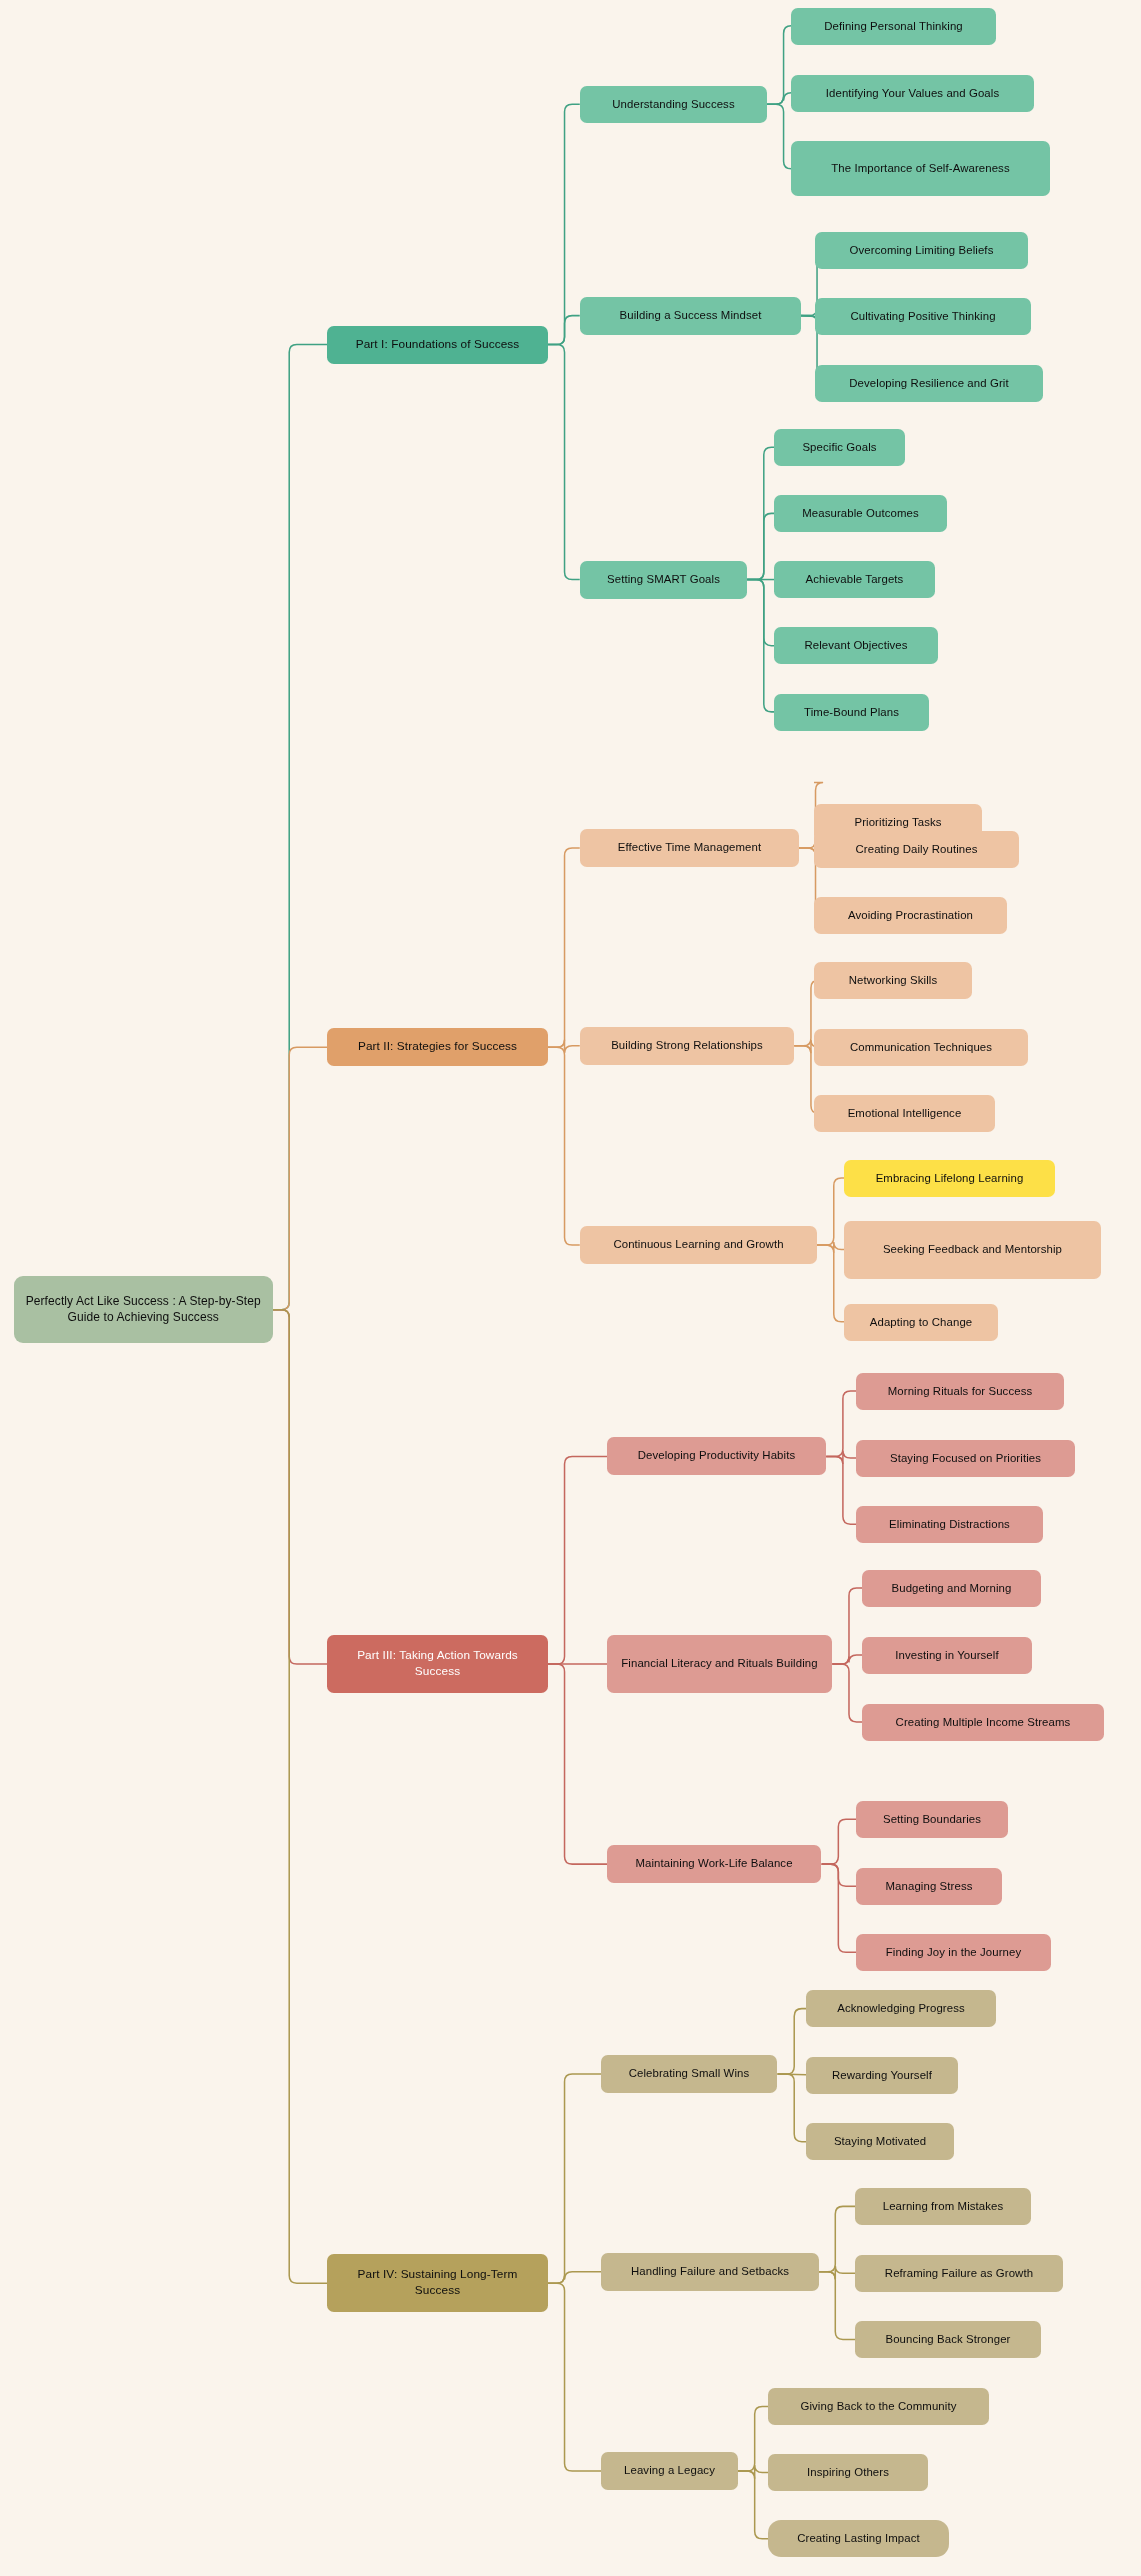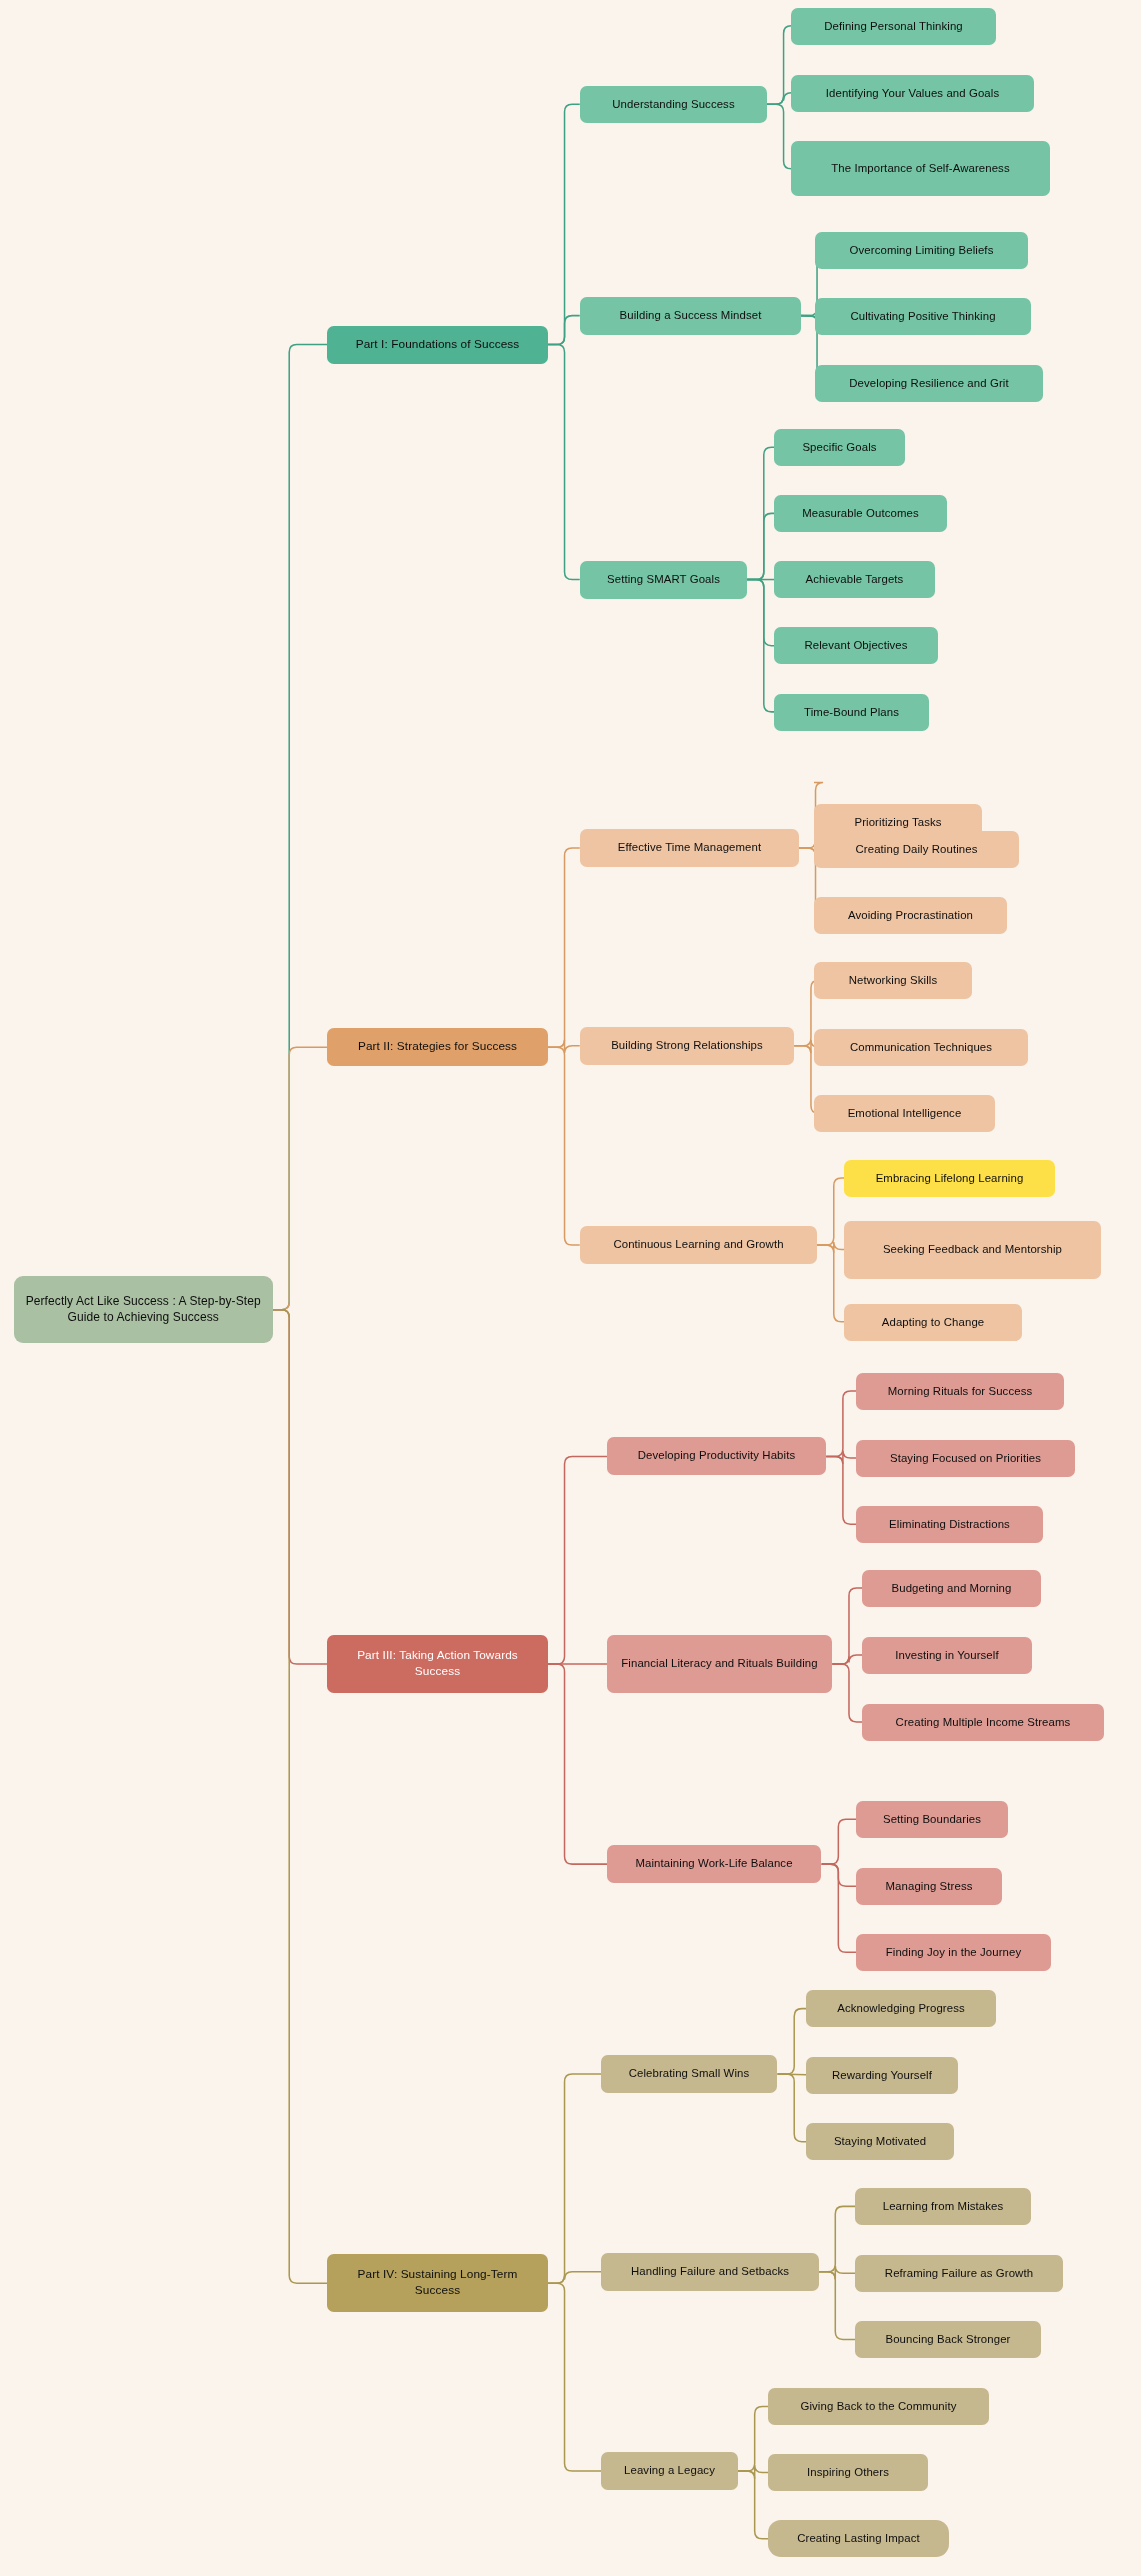--- a/index.html
+++ b/index.html
@@ -126,21 +126,21 @@
       <div class="node lvl3" style="left: 814px; top: 764px; width: 168px; height: 37px; background: rgb(238, 196, 163); margin-top: 40px;">Prioritizing Tasks</div>
       <div class="node lvl3" style="left: 814px; top: 831px; width: 205px; height: 37px; background: rgb(238, 196, 163);">Creating Daily Routines</div>
       <div class="node lvl3" style="left: 814px; top: 897px; width: 193px; height: 37px; background: rgb(238, 196, 163);">Avoiding Procrastination</div>
       <div class="node lvl2" style="left: 580px; top: 1027px; width: 214px; height: 38px; background: rgb(238, 196, 163);">Building Strong Relationships</div>
       <div class="node lvl3" style="left: 814px; top: 962px; width: 158px; height: 37px; background: rgb(238, 196, 163);">Networking Skills</div>
       <div class="node lvl3" style="left: 814px; top: 1029px; width: 214px; height: 37px; background: rgb(238, 196, 163);">Communication Techniques</div>
       <div class="node lvl3" style="left: 814px; top: 1095px; width: 181px; height: 37px; background: rgb(238, 196, 163);">Emotional Intelligence</div>
       <div class="node lvl2" style="left: 580px; top: 1226px; width: 237px; height: 38px; background: rgb(238, 196, 163);">Continuous Learning and Growth</div>
       <div class="node lvl3" style="left: 844px; top: 1160px; width: 211px; height: 37px; background: #fde047;">Embracing Lifelong Learning</div>
       <div class="node lvl3" style="left: 844px; top: 1221px; width: 257px; height: 58px; background: rgb(238, 196, 163);">Seeking Feedback and Mentorship</div>
-      <div class="node lvl3" style="left: 844px; top: 1304px; width: 178px; height: 37px; background: rgb(238, 196, 163);">Adapting to Change</div>
+      <div class="node lvl3" style="left: 844px; top: 1304px; width: 154px; height: 37px; background: rgb(238, 196, 163);">Adapting to Change</div>
       <div class="node lvl1 white" style="left: 327px; top: 1635px; width: 221px; height: 58px; background: rgb(204, 107, 96);">Part III: Taking Action Towards Success</div>
       <div class="node lvl2" style="left: 607px; top: 1437px; width: 219px; height: 38px; background: rgb(221, 155, 147);">Developing Productivity Habits</div>
       <div class="node lvl3" style="left: 856px; top: 1373px; width: 208px; height: 37px; background: rgb(221, 155, 147);">Morning Rituals for Success</div>
       <div class="node lvl3" style="left: 856px; top: 1440px; width: 219px; height: 37px; background: rgb(221, 155, 147);">Staying Focused on Priorities</div>
       <div class="node lvl3" style="left: 856px; top: 1506px; width: 187px; height: 37px; background: rgb(221, 155, 147);">Eliminating Distractions</div>
       <div class="node lvl2" style="left: 607px; top: 1635px; width: 225px; height: 58px; background: rgb(221, 155, 147);">Financial Literacy and Rituals Building</div>
       <div class="node lvl3" style="left: 862px; top: 1570px; width: 179px; height: 37px; background: rgb(221, 155, 147);">Budgeting and Morning</div>
       <div class="node lvl3" style="left: 862px; top: 1637px; width: 170px; height: 37px; background: rgb(221, 155, 147);">Investing in Yourself</div>
       <div class="node lvl3" style="left: 862px; top: 1704px; width: 242px; height: 37px; background: rgb(221, 155, 147);">Creating Multiple Income Streams</div>
       <div class="node lvl2" style="left: 607px; top: 1845px; width: 214px; height: 38px; background: rgb(221, 155, 147);">Maintaining Work-Life Balance</div>

